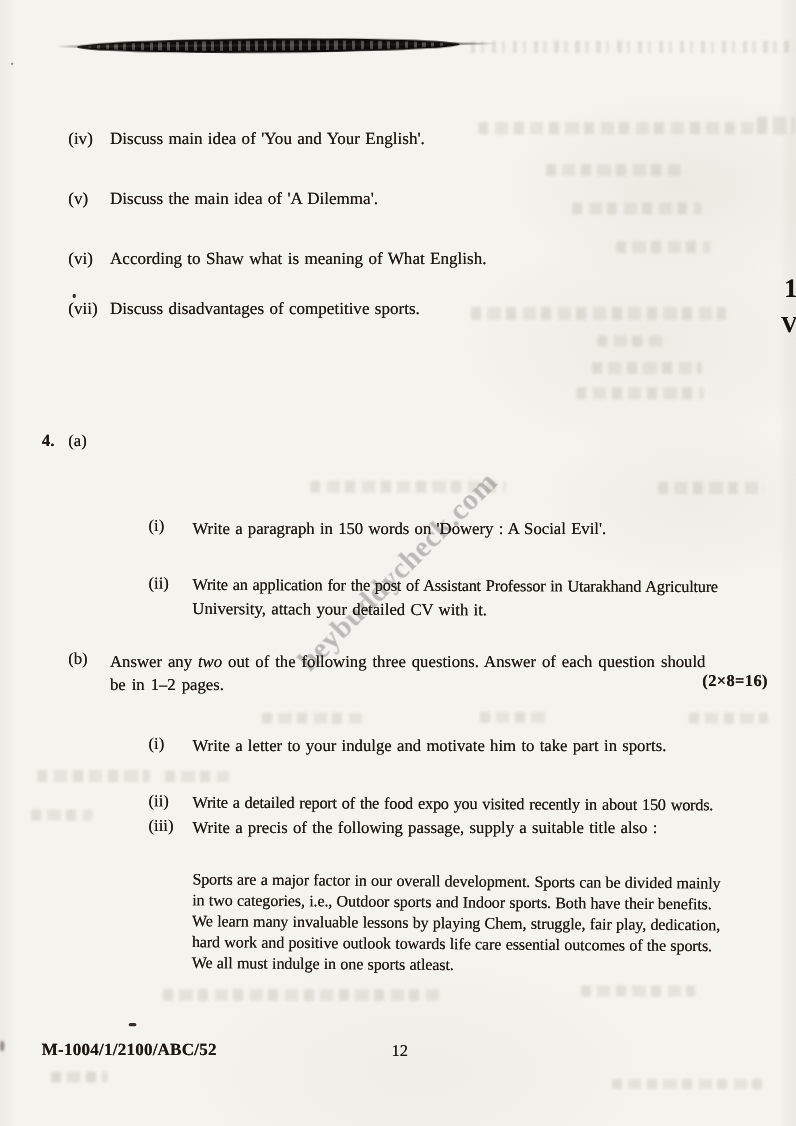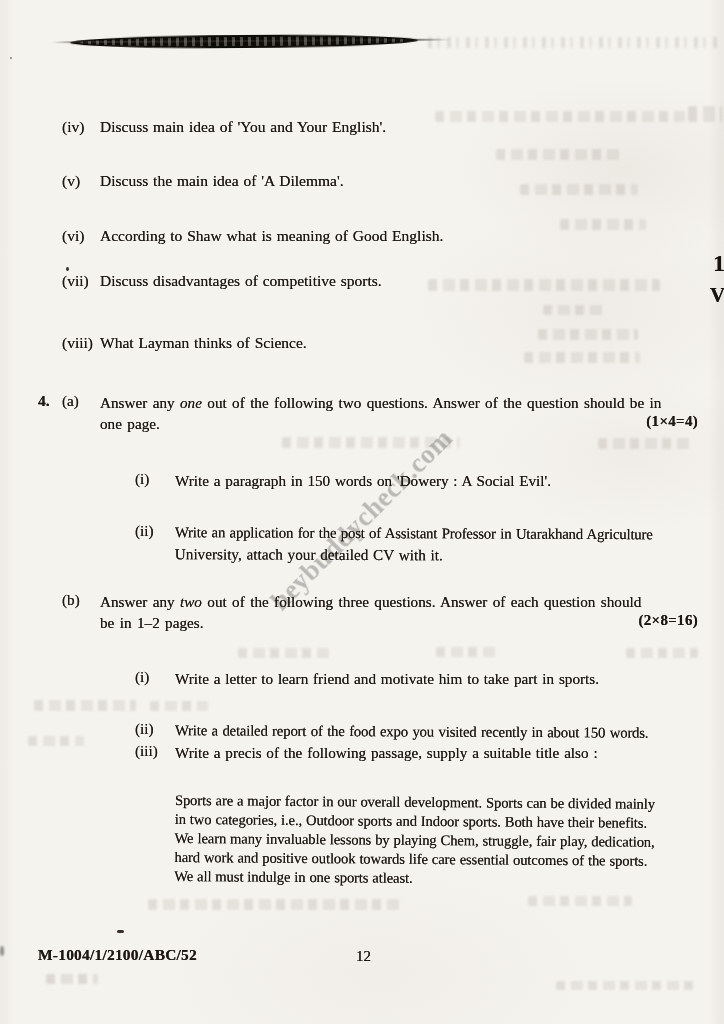--- a/index.html
+++ b/index.html
@@ -80,32 +80,26 @@
 
 <div class="page">
 
   <div class="scan-band"></div>
   <div class="speckle-band"></div>
 
   <div class="watermark" style="color:#8a8a8a;">heybuddycheck.com</div>
 
   <div class="srow ink" style="top:118px"><span class="lbl">(iv)</span><span>Discuss main idea of 'You and Your English'.</span></div>
   <div class="srow ink" style="top:172px"><span class="lbl">(v)</span><span>Discuss the main idea of 'A Dilemma'.</span></div>
-  <div class="srow ink" style="top:227px"><span class="lbl">(vi)</span><span>According to Shaw what is meaning of Good English.</span></div>
+  <div class="srow ink" style="top:227px"><span class="lbl">(vi)</span><span>According to Shaw what is meaning of What English.</span></div>
   <div class="srow ink" style="top:272px"><span class="lbl">(vii)</span><span>Discuss disadvantages of competitive sports.</span></div>
-  <div class="srow ink" style="top:334px"><span class="lbl">(viii)</span><span>What Layman thinks of Science.</span></div>
 
   <div class="qnum ink" style="top:392px">4.</div>
 
   <div class="plabel ink" style="top:392px">(a)</div>
-  <div class="pbody" style="top:392px">
-    <div class="tline ink"><span>Answer any </span><i>one</i><span> out of the following two questions. Answer of the question should be in</span></div>
-    <div class="tline ink">one page.</div>
-    <div class="marks ink">(1×4=4)</div>
-  </div>
 
   <div class="subrow" style="top:470px">
     <span class="slbl ink">(i)</span>
     <div class="subbody">
         <div class="tline ink">Write a paragraph in 150 words on 'Dowery : A Social Evil'.</div>
       </div>
   </div>
 
   <div class="subrow" style="top:522px;transform:rotate(.25deg);transform-origin:0 0;">
     <span class="slbl ink">(ii)</span>
@@ -118,21 +112,21 @@
   <div class="plabel ink" style="top:591px">(b)</div>
   <div class="pbody" style="top:591px">
     <div class="tline ink"><span>Answer any </span><i>two</i><span> out of the following three questions. Answer of each question should</span></div>
     <div class="tline ink">be in 1–2 pages.</div>
     <div class="marks ink">(2×8=16)</div>
   </div>
 
   <div class="subrow" style="top:668px">
     <span class="slbl ink">(i)</span>
     <div class="subbody">
-        <div class="tline ink">Write a letter to learn friend and motivate him to take part in sports.</div>
+        <div class="tline ink">Write a letter to your indulge and motivate him to take part in sports.</div>
       </div>
   </div>
 
   <div class="subrow" style="top:720px;transform:rotate(.3deg);transform-origin:0 0;">
     <span class="slbl ink">(ii)</span>
     <div class="subbody">
         <div class="tline ink tight">Write a detailed report of the food expo you visited recently in about 150 words.</div>
       </div>
   </div>
 

